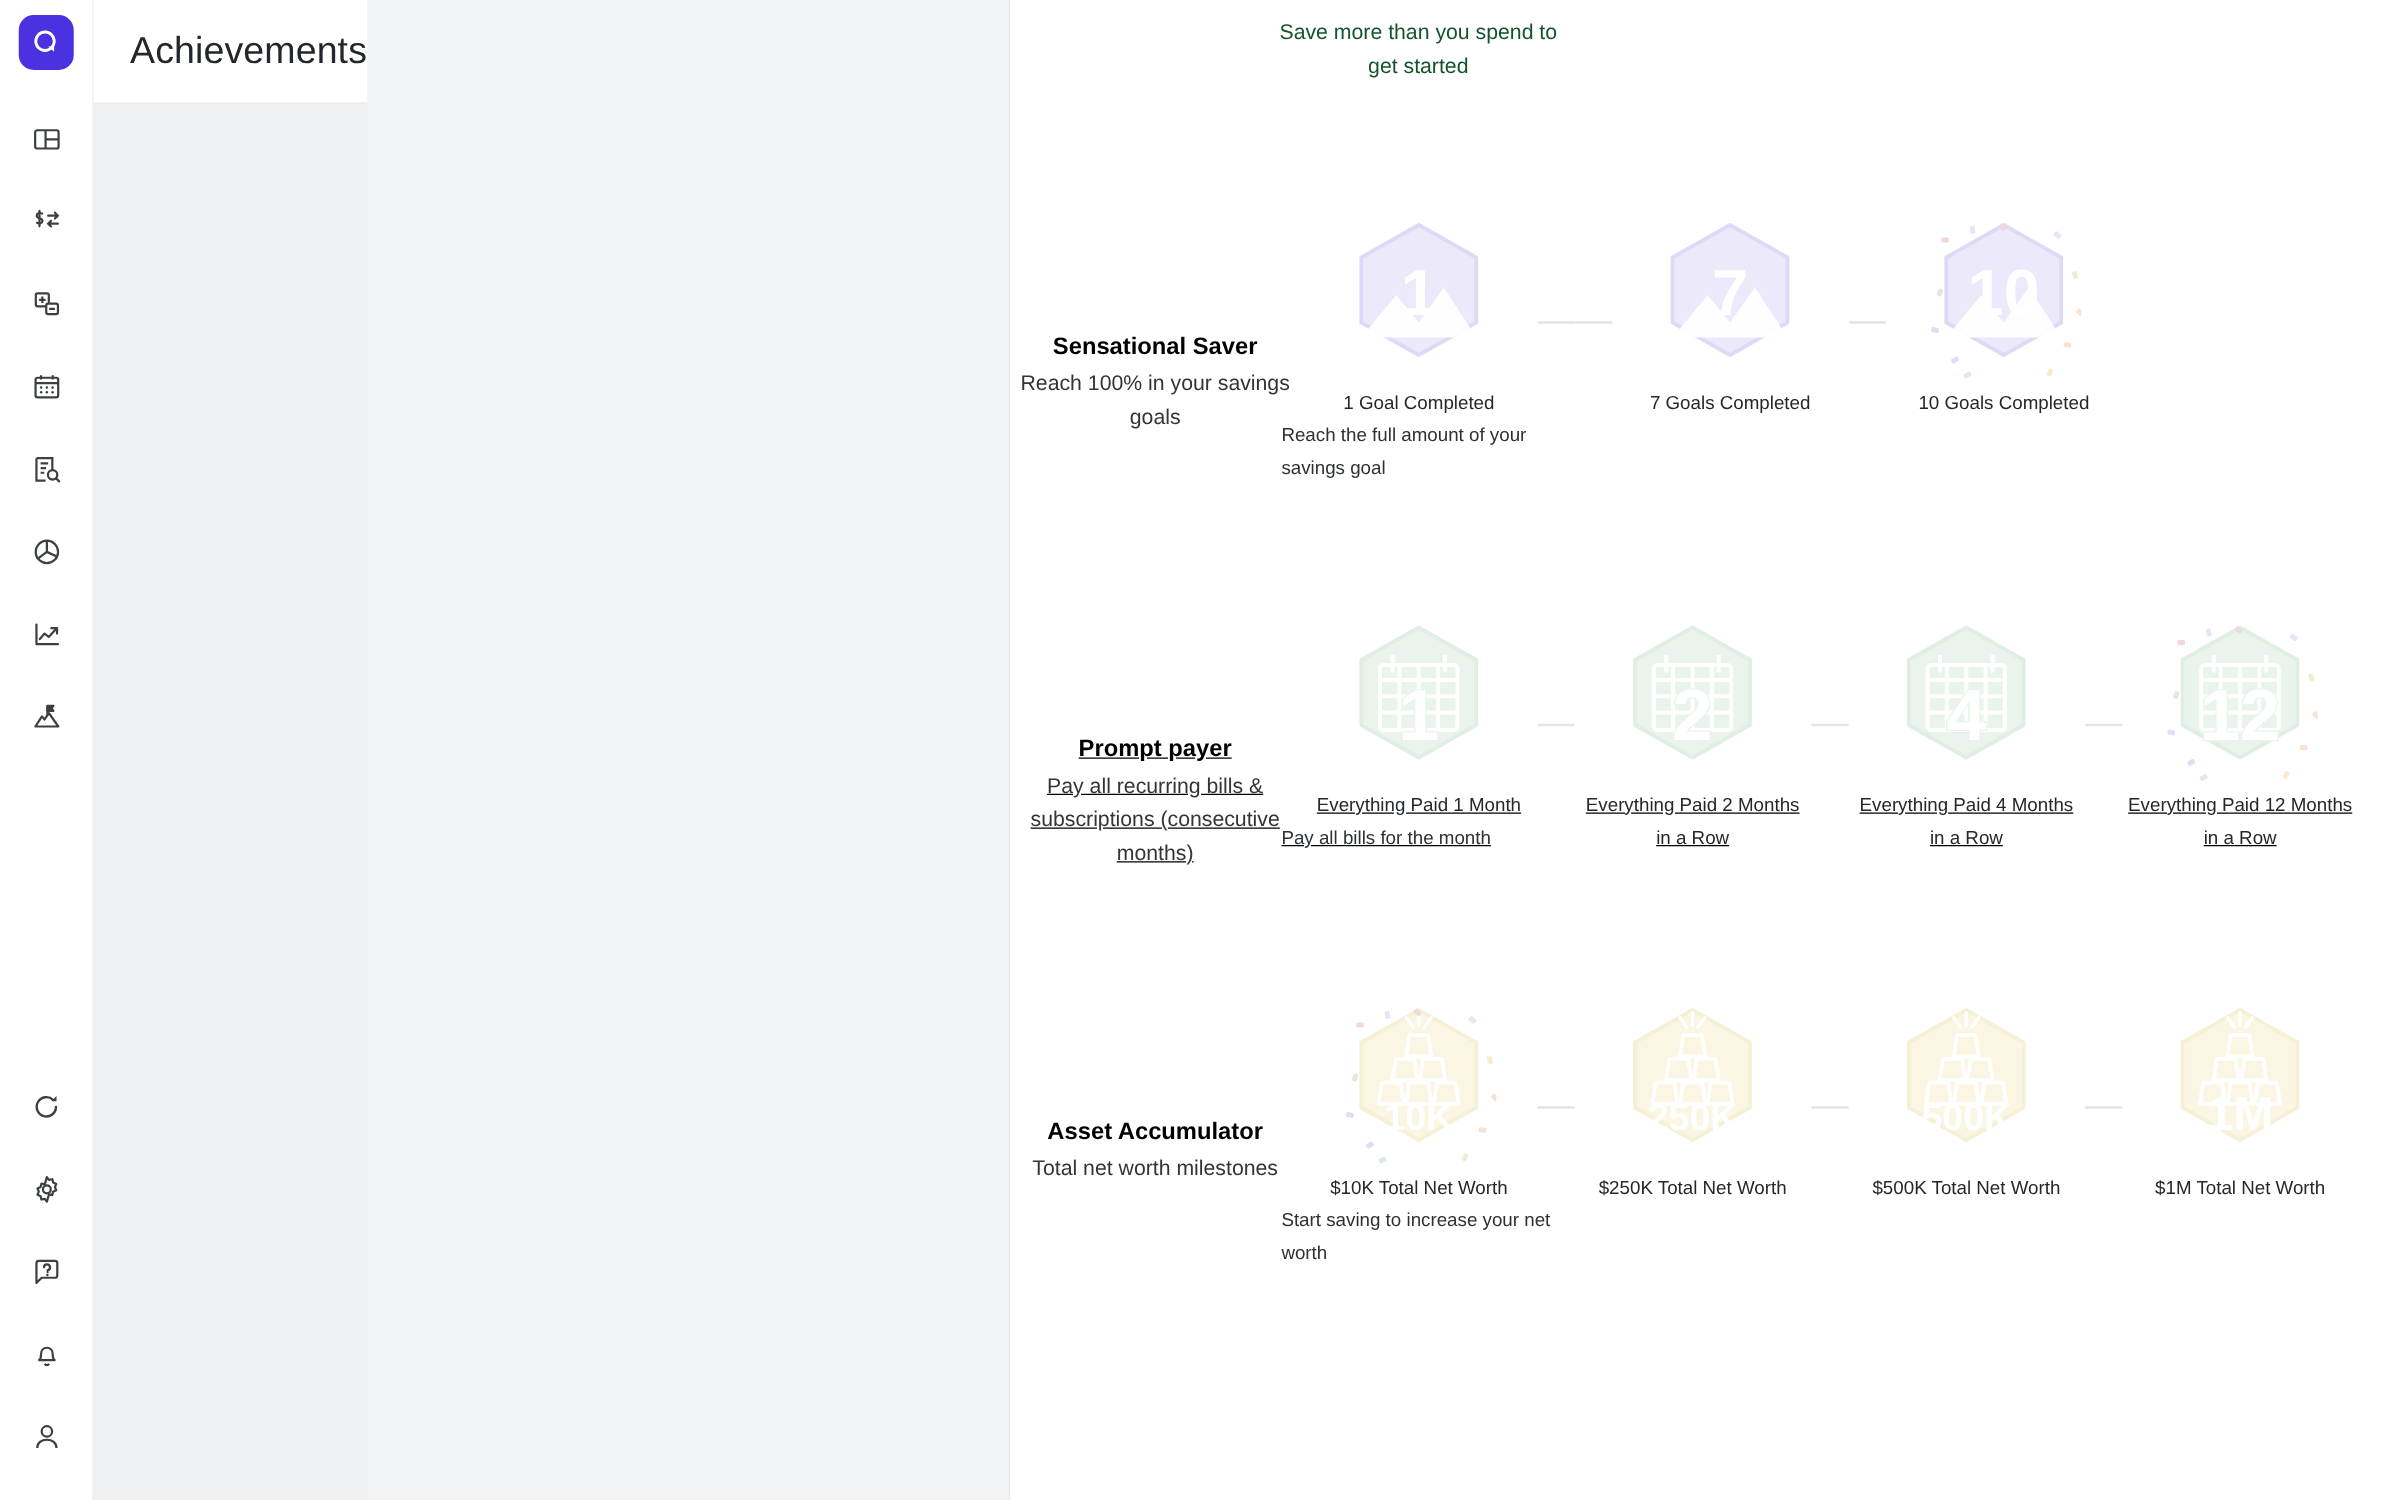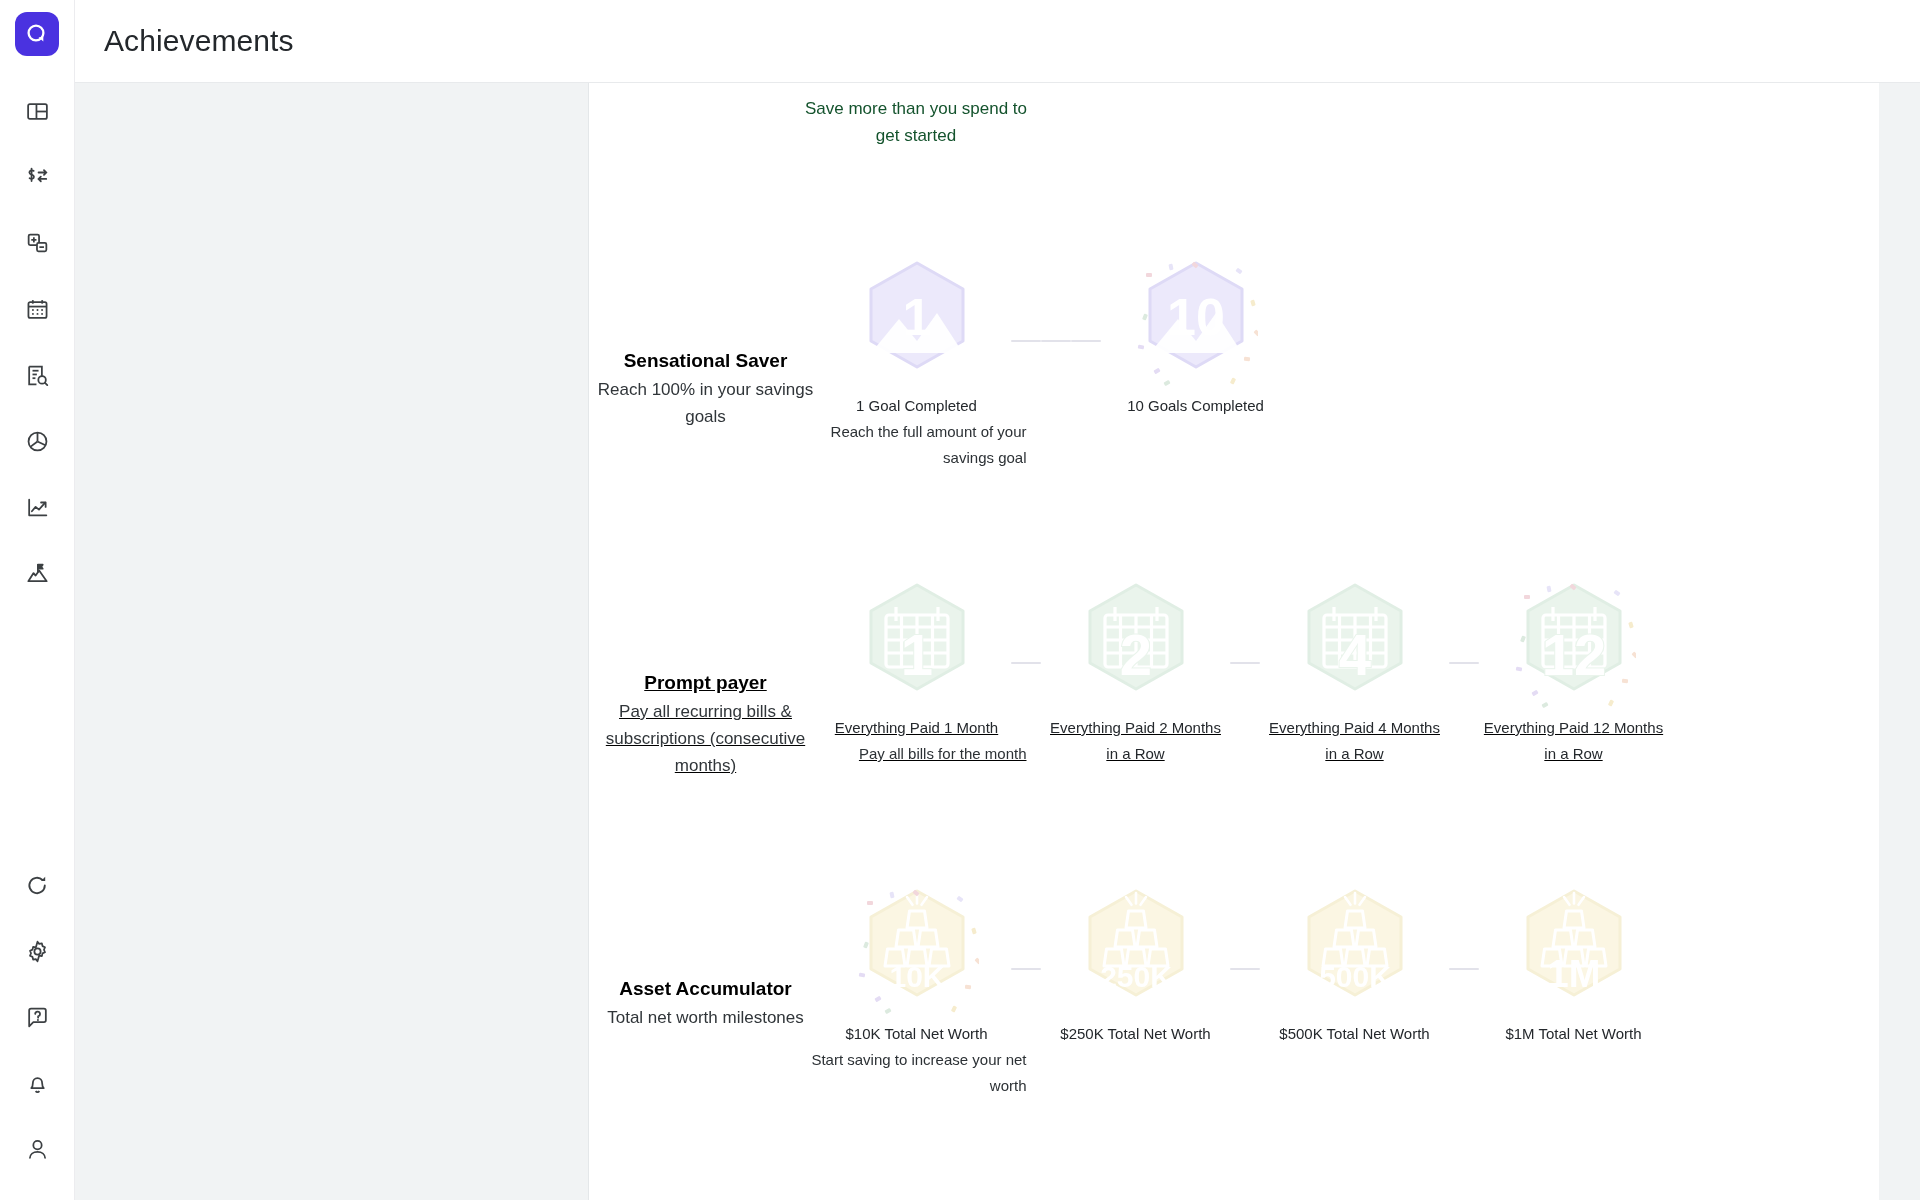--- a/index.html
+++ b/index.html
@@ -29,21 +29,21 @@
   .nav-item {
     width: 50px; height: 66px;
     display: flex; align-items: center; justify-content: center;
     cursor: pointer;
   }
   .nav-item svg { display: block; }
   .nav-spacer { flex: 1 1 auto; }
   .nav-bottom { display: flex; flex-direction: column; align-items: center; padding-bottom: 18px; }
 
   
-  .main { flex: 1 1 auto; display: flex; flex-direction: column; min-width: 0; }
+  .main { flex: 1 1 auto; display: flex; flex-direction: row; min-width: 0; }
 
   .topbar {
     height: 83px; background: #ffffff; flex: 0 0 83px;
     display: flex; align-items: center;
     border-bottom: 1px solid #e8eaec;
   }
   .page-title {
     font-size: 30px; font-weight: 400; color: #23272b;
     margin-left: 29px; letter-spacing: .1px;
   }
@@ -97,21 +97,21 @@
     display: flex; align-items: center; justify-content: center;
   }
   .badge-art svg { display: block; width: 124px; height: 134px; }
 
   .badge-label {
     font-size: 15px; color: #24282c; line-height: 26px;
     text-align: center; margin-top: 2px; width: 185px;
   }
   .badge-hint {
     font-size: 15px; color: #2c3135; line-height: 26px;
-    text-align: right; width: 220px; margin-top: 0px;
+    text-align: left; width: 220px; margin-top: 0px;
   }
 
   .connector {
     width: 30px; flex: 0 0 30px;
     height: 2px; background: #e2e2ea;
     margin-top: 83px; border-radius: 2px;
   }
 
   
   .row-sensational { margin-top: 90px; }
@@ -290,20 +290,30 @@
                         <path d="M62 6 L108 32 L108 84 L62 110 L16 84 L16 32 Z" fill="#ece9fb" stroke="#dedaf6" stroke-width="3" stroke-linejoin="round"></path>
                         <path d="M16 96 L44 62 L62 84 L82 56 L108 96 Z" fill="#ffffff" opacity="0.93"></path>
                         <text x="62" y="78" text-anchor="middle" font-family="&quot;Liberation Sans&quot;, sans-serif" font-size="52" font-weight="700" fill="#ffffff">1</text>
                       </svg>
                     </div>
                     <div class="badge-label">1 Goal Completed</div>
                     <div class="badge-hint">Reach the full amount of your savings goal</div>
                   </div>
                   <div class="connector"></div>
                   <div class="connector"></div>
+                  <div class="badge-cell">
+                    <div class="badge-art">
+                      <svg viewBox="0 0 124 134">
+                        <path d="M62 6 L108 32 L108 84 L62 110 L16 84 L16 32 Z" fill="#ece9fb" stroke="#dedaf6" stroke-width="3" stroke-linejoin="round"></path>
+                        <path d="M16 96 L44 62 L62 84 L82 56 L108 96 Z" fill="#ffffff" opacity="0.93"></path>
+                        <text x="62" y="78" text-anchor="middle" font-family="&quot;Liberation Sans&quot;, sans-serif" font-size="52" font-weight="700" fill="#ffffff">7</text>
+                      </svg>
+                    </div>
+                    <div class="badge-label">7 Goals Completed</div>
+                  </div>
                   <div class="connector"></div>
                   <div class="badge-cell">
                     <div class="badge-art">
                       <svg viewBox="0 0 124 134">
                         <path d="M62 6 L108 32 L108 84 L62 110 L16 84 L16 32 Z" fill="#ece9fb" stroke="#dedaf6" stroke-width="3" stroke-linejoin="round"></path>
                         <path d="M16 96 L44 62 L62 84 L82 56 L108 96 Z" fill="#ffffff" opacity="0.93"></path>
                         <text x="62" y="78" text-anchor="middle" font-family="&quot;Liberation Sans&quot;, sans-serif" font-size="52" font-weight="700" fill="#ffffff">10</text>
                         <g>
                           <rect x="12" y="16" width="6" height="4" rx="1" fill="#f2d7dc" transform="rotate(0 15 18)"></rect>
                           <rect x="102" y="12" width="6" height="4" rx="1" fill="#e7e4f8" transform="rotate(37 105 14)"></rect>

